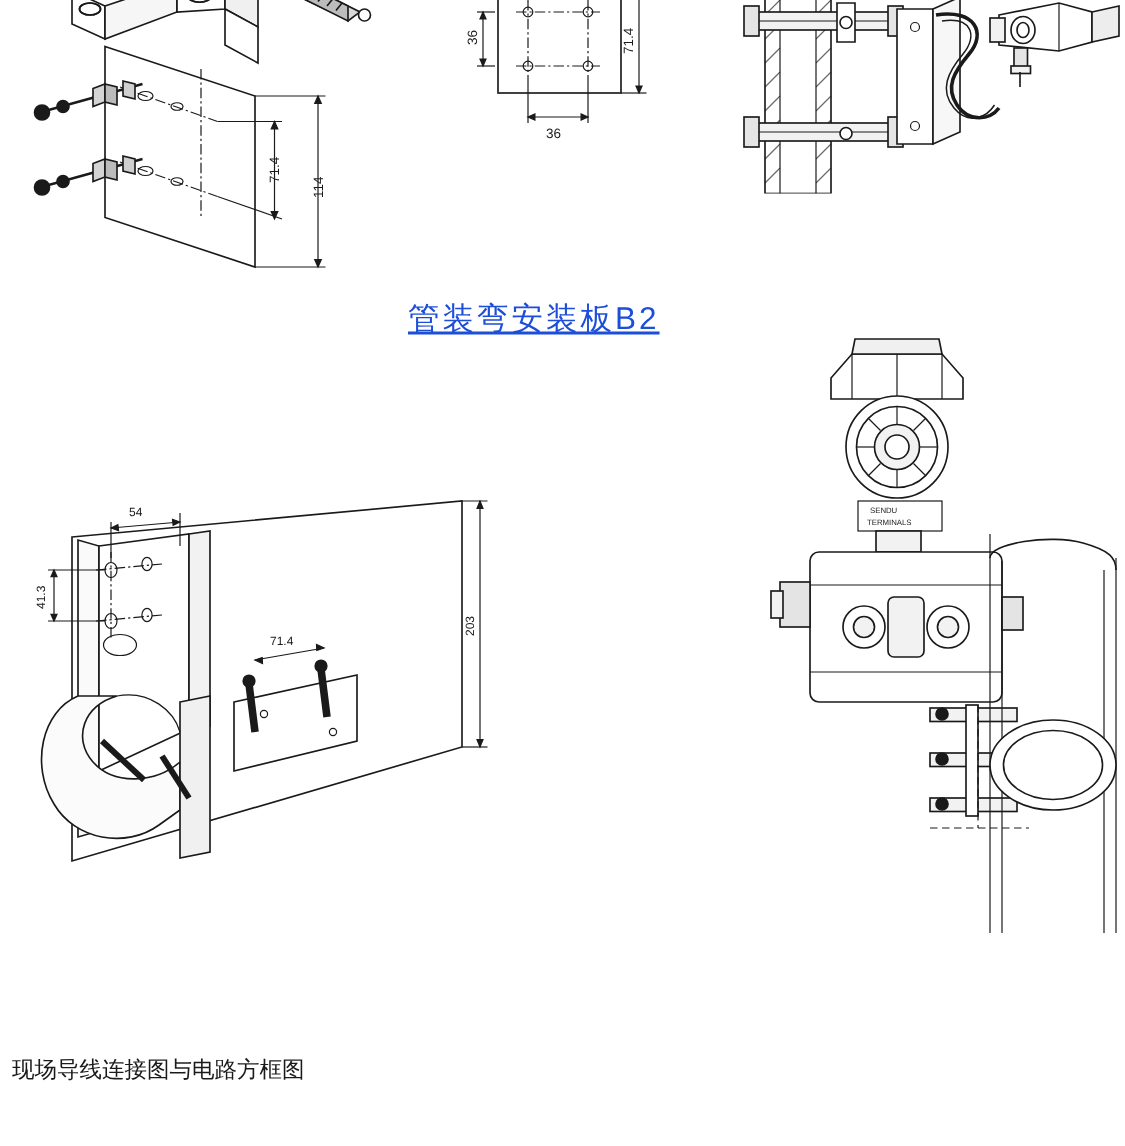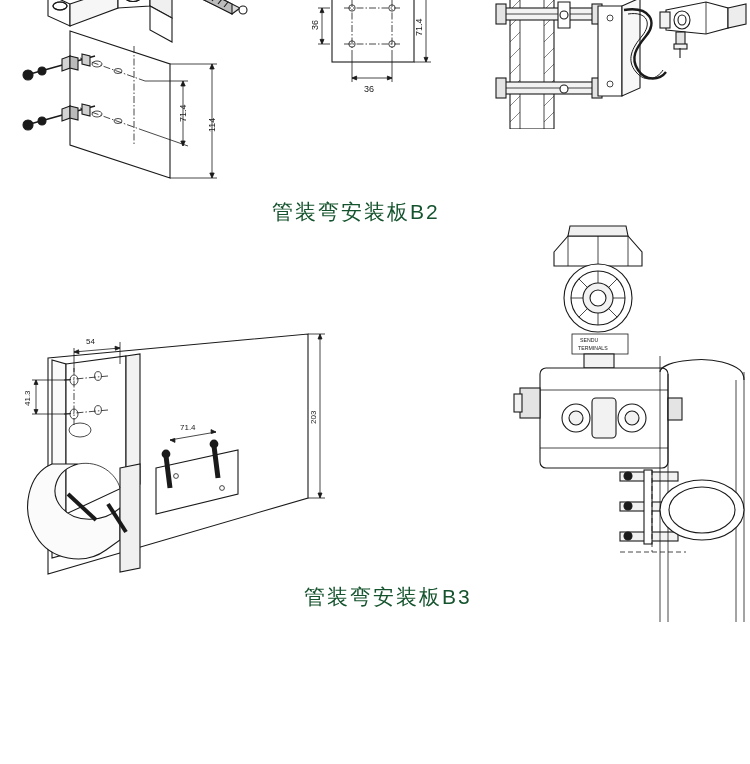--- a/index.html
+++ b/index.html
@@ -21,22 +21,23 @@
     width: 750px;
     height: 764px;
   }
   .fig {
     position: absolute;
   }
   .caption {
     position: absolute;
     font-size: 21px;
     letter-spacing: 2px;
-    color: #14532d;
+    color: #1d4ed8;
     white-space: nowrap;
+    text-decoration: underline;
   }
   .section-label {
     position: absolute;
     font-size: 15px;
     color: #1a1a1a;
     white-space: nowrap;
   }
   svg { display: block; }
   .ln { stroke: #1a1a1a; fill: none; }
   .thin { stroke-width: 0.8; }
@@ -438,16 +439,16 @@
         <ellipse cx="202" cy="288" rx="33" ry="23" class="wht"></ellipse>
       </g>
 
       <g class="ln thin dash">
         <line x1="152" y1="248" x2="152" y2="330"></line>
         <line x1="120" y1="330" x2="186" y2="330"></line>
       </g>
     </svg>
   </div>
 
-  <div class="caption" style="left:304px; top:583px;">管装弯安装板B3</div>
-
+
+  <div class="section-label" style="left:8px; top:704px;">现场导线连接图与电路方框图</div>
 
 </div>
 
 </body></html>

